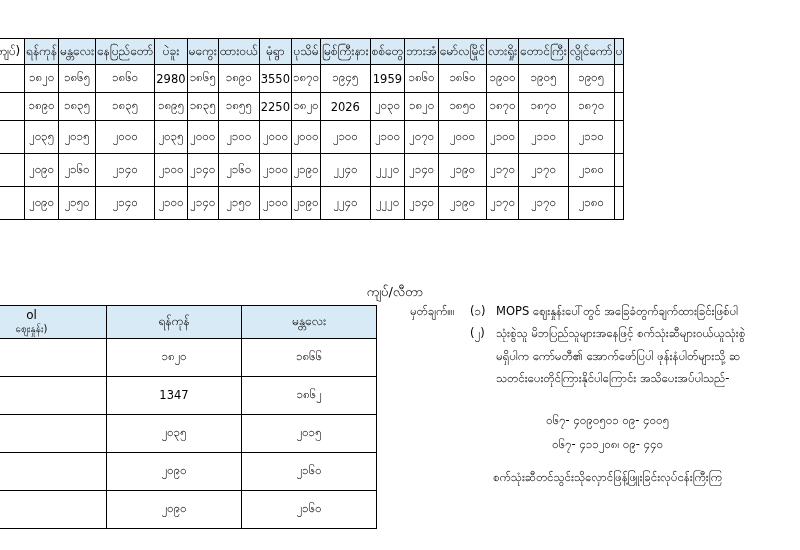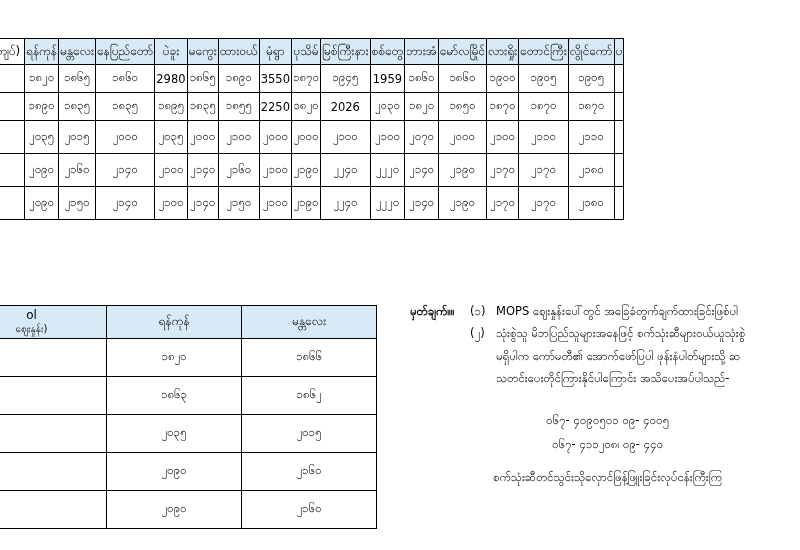--- a/index.html
+++ b/index.html
@@ -84,21 +84,21 @@
     position: absolute;
     left: 410px;
     top: 300px;
     width: 395px;
     font-size: 11.5px;
     line-height: 1.95;
     color: #000;
   }
   .note-row { display: flex; }
   .note-num { width: 26px; flex: 0 0 26px; }
-  .note-pre { width: 60px; flex: 0 0 60px; font-weight: bold; }
+  .note-pre { width: 60px; flex: 0 0 60px; }
   .note-txt { flex: 1 1 auto; }
   .note-indent { padding-left: 86px; }
   .phones {
     margin-top: 18px;
     text-align: center;
     line-height: 2.1;
     font-size: 11.5px;
   }
   .footer-line {
     margin-top: 10px;
@@ -227,20 +227,21 @@
           <td>၂၁၉၀</td>
           <td>၂၁၇၀</td>
           <td>၂၁၇၀</td>
           <td>၂၁၈၀</td>
           <td></td>
         </tr>
       </tbody>
     </table>
   </div>
 
+  <div class="caption">ကျပ်/လီတာ</div>
 
   <div class="bottom-table-wrap">
     <table class="grid bottom-table">
       <thead>
         <tr>
           <th class="hdr-label">
             <span>ol</span>
             <span class="hdr-sub">ဈေးနှုန်း)</span>
           </th>
           <th class="hdr-city">ရန်ကုန်</th>
@@ -248,21 +249,21 @@
         </tr>
       </thead>
       <tbody>
         <tr>
           <td class="lbl">on</td>
           <td>၁၈၂၀</td>
           <td>၁၈၆၆</td>
         </tr>
         <tr>
           <td class="lbl">on</td>
-          <td>၁၈၆၃</td>
+          <td>1347</td>
           <td>၁၈၆၂</td>
         </tr>
         <tr>
           <td class="lbl">pm)</td>
           <td>၂၀၃၅</td>
           <td>၂၀၁၅</td>
         </tr>
         <tr>
           <td class="lbl">0
 om)</td>

